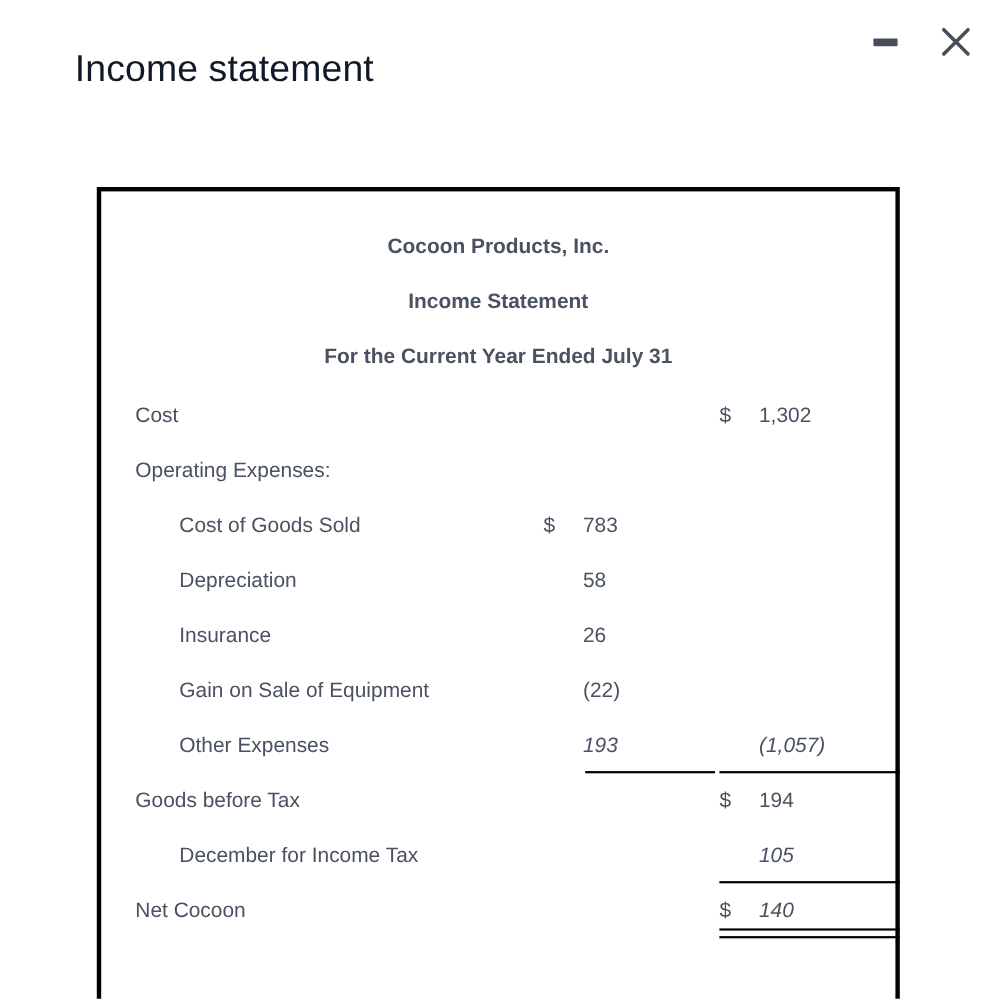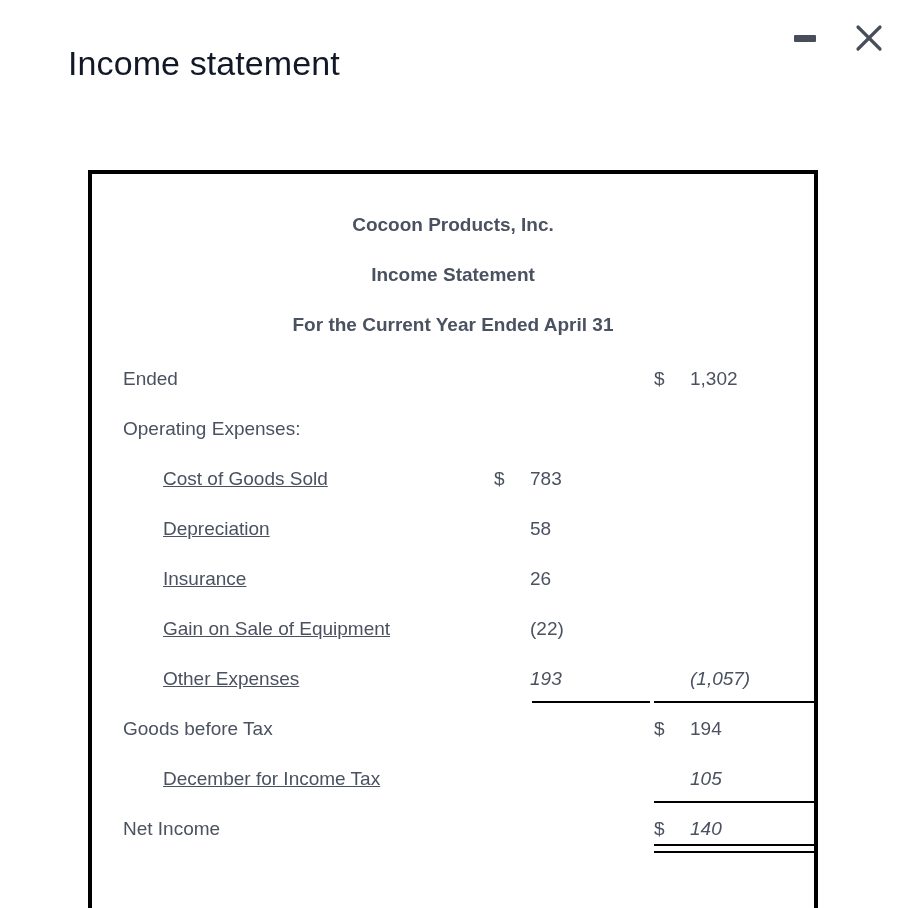--- a/index.html
+++ b/index.html
@@ -95,21 +95,21 @@
     vertical-align: middle;
     padding: 0;
   }
   col.c-label   { width: 400px; }
   col.c-dollar1 { width: 38px;  }
   col.c-amount1 { width: 122px; }
   col.c-dollar2 { width: 38px;  }
   col.c-amount2 { width: 130px; }
 
   td.label      { padding-left: 31px; white-space: nowrap; }
-  td.label.ind  { padding-left: 71px; text-decoration: underline; }
+  td.label.ind  { padding-left: 71px; }
   td.dollar     { text-align: left; padding-left: 2px; }
   td.amount     { text-align: left; padding-right: 30px; }
 
   
   .rule-wrap { position: relative; font-style: italic; }
   .rule-single::after,
   .rule-double::after,
   .rule-double::before {
     content: "";
     position: absolute;
@@ -144,35 +144,35 @@
   </button>
 </div>
 
 <div class="page-title">Income statement</div>
 
 <div class="statement-panel">
 
   <div class="headers">
     <div class="hdr-line">Cocoon Products, Inc.</div>
     <div class="hdr-line">Income Statement</div>
-    <div class="hdr-line">For the Current Year Ended April 31</div>
+    <div class="hdr-line">For the Current Year Ended July 31</div>
   </div>
 
   <table class="stmt-table">
     <colgroup>
       <col class="c-label">
         <col class="c-dollar1">
         <col class="c-amount1">
         <col class="c-dollar2">
         <col class="c-amount2">
     </colgroup>
     <tbody>
 
       <tr>
-        <td class="label">Ended</td>
+        <td class="label">Cost</td>
         <td class="dollar"></td>
         <td class="amount"></td>
         <td class="dollar">$</td>
         <td class="amount">1,302</td>
       </tr>
 
       <tr>
         <td class="label">Operating Expenses:</td>
         <td class="dollar"></td>
         <td class="amount"></td>
@@ -230,21 +230,21 @@
 
       <tr>
         <td class="label ind">December for Income Tax</td>
         <td class="dollar"></td>
         <td class="amount"></td>
         <td class="dollar"></td>
         <td class="amount rule-wrap rule-single rule-wide">105</td>
       </tr>
 
       <tr>
-        <td class="label">Net Income</td>
+        <td class="label">Net Cocoon</td>
         <td class="dollar"></td>
         <td class="amount"></td>
         <td class="dollar">$</td>
         <td class="amount rule-wrap rule-double rule-wide">140</td>
       </tr>
 
     </tbody>
   </table>
 </div>
 

